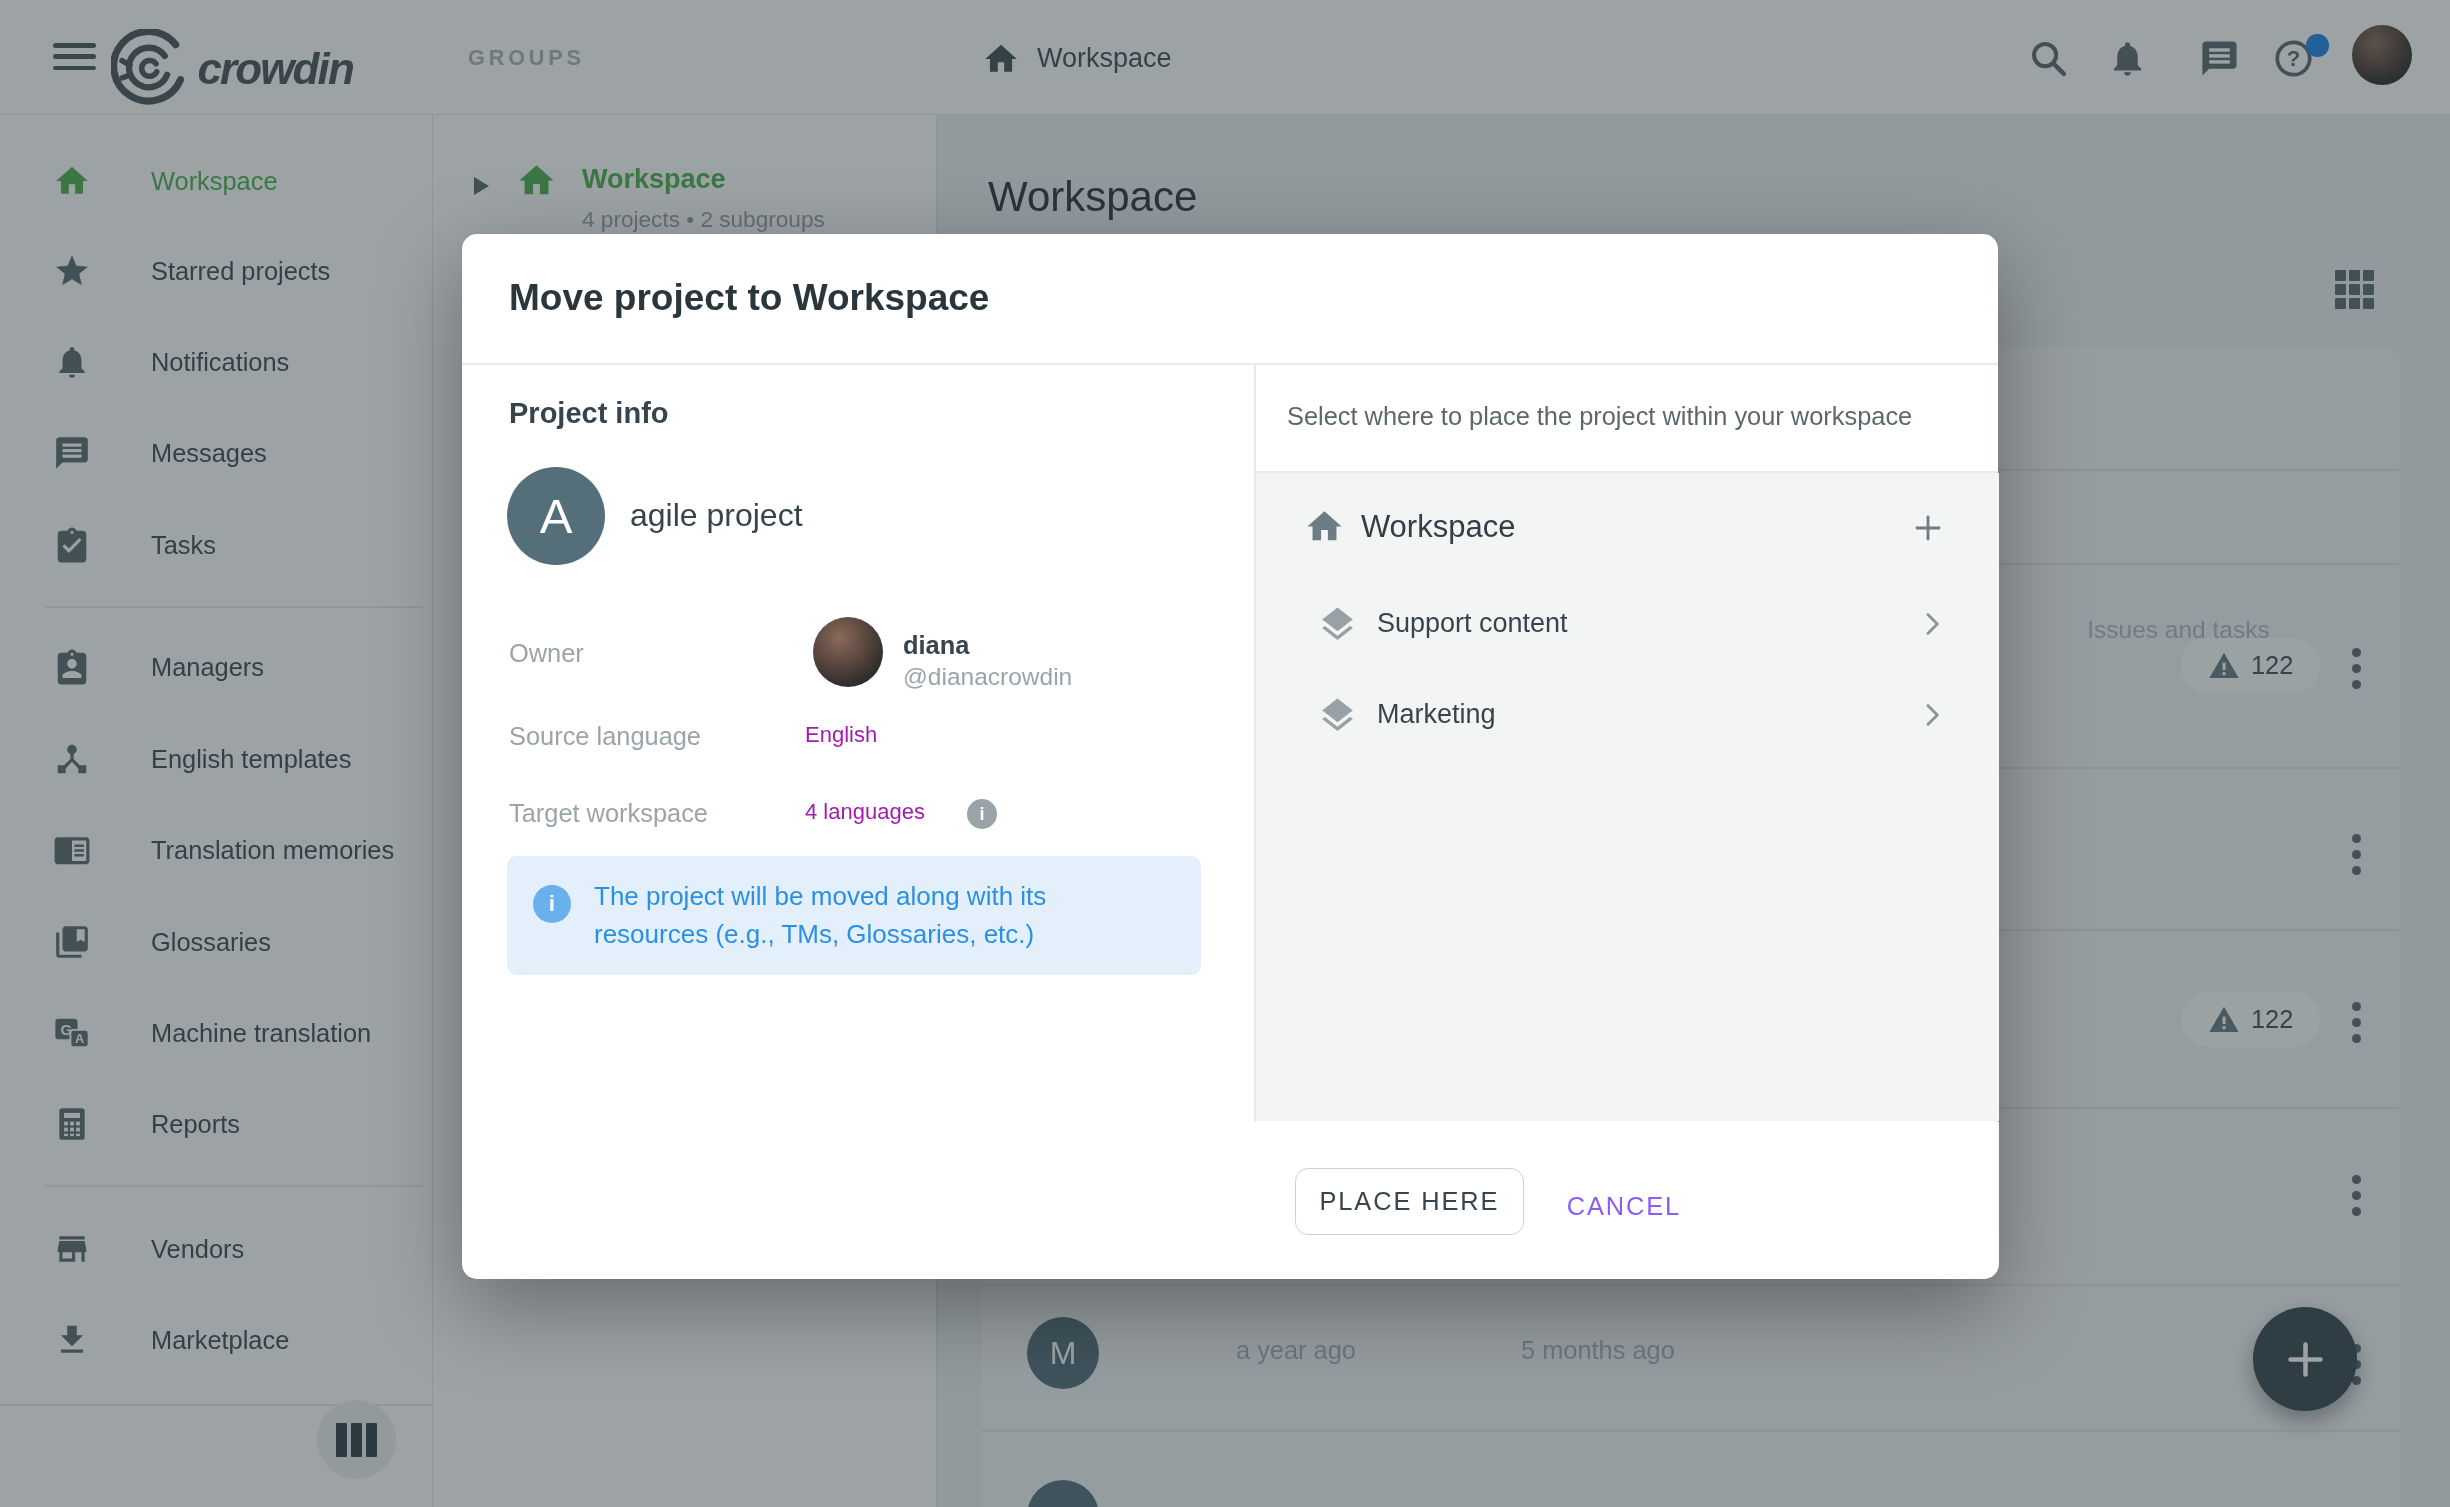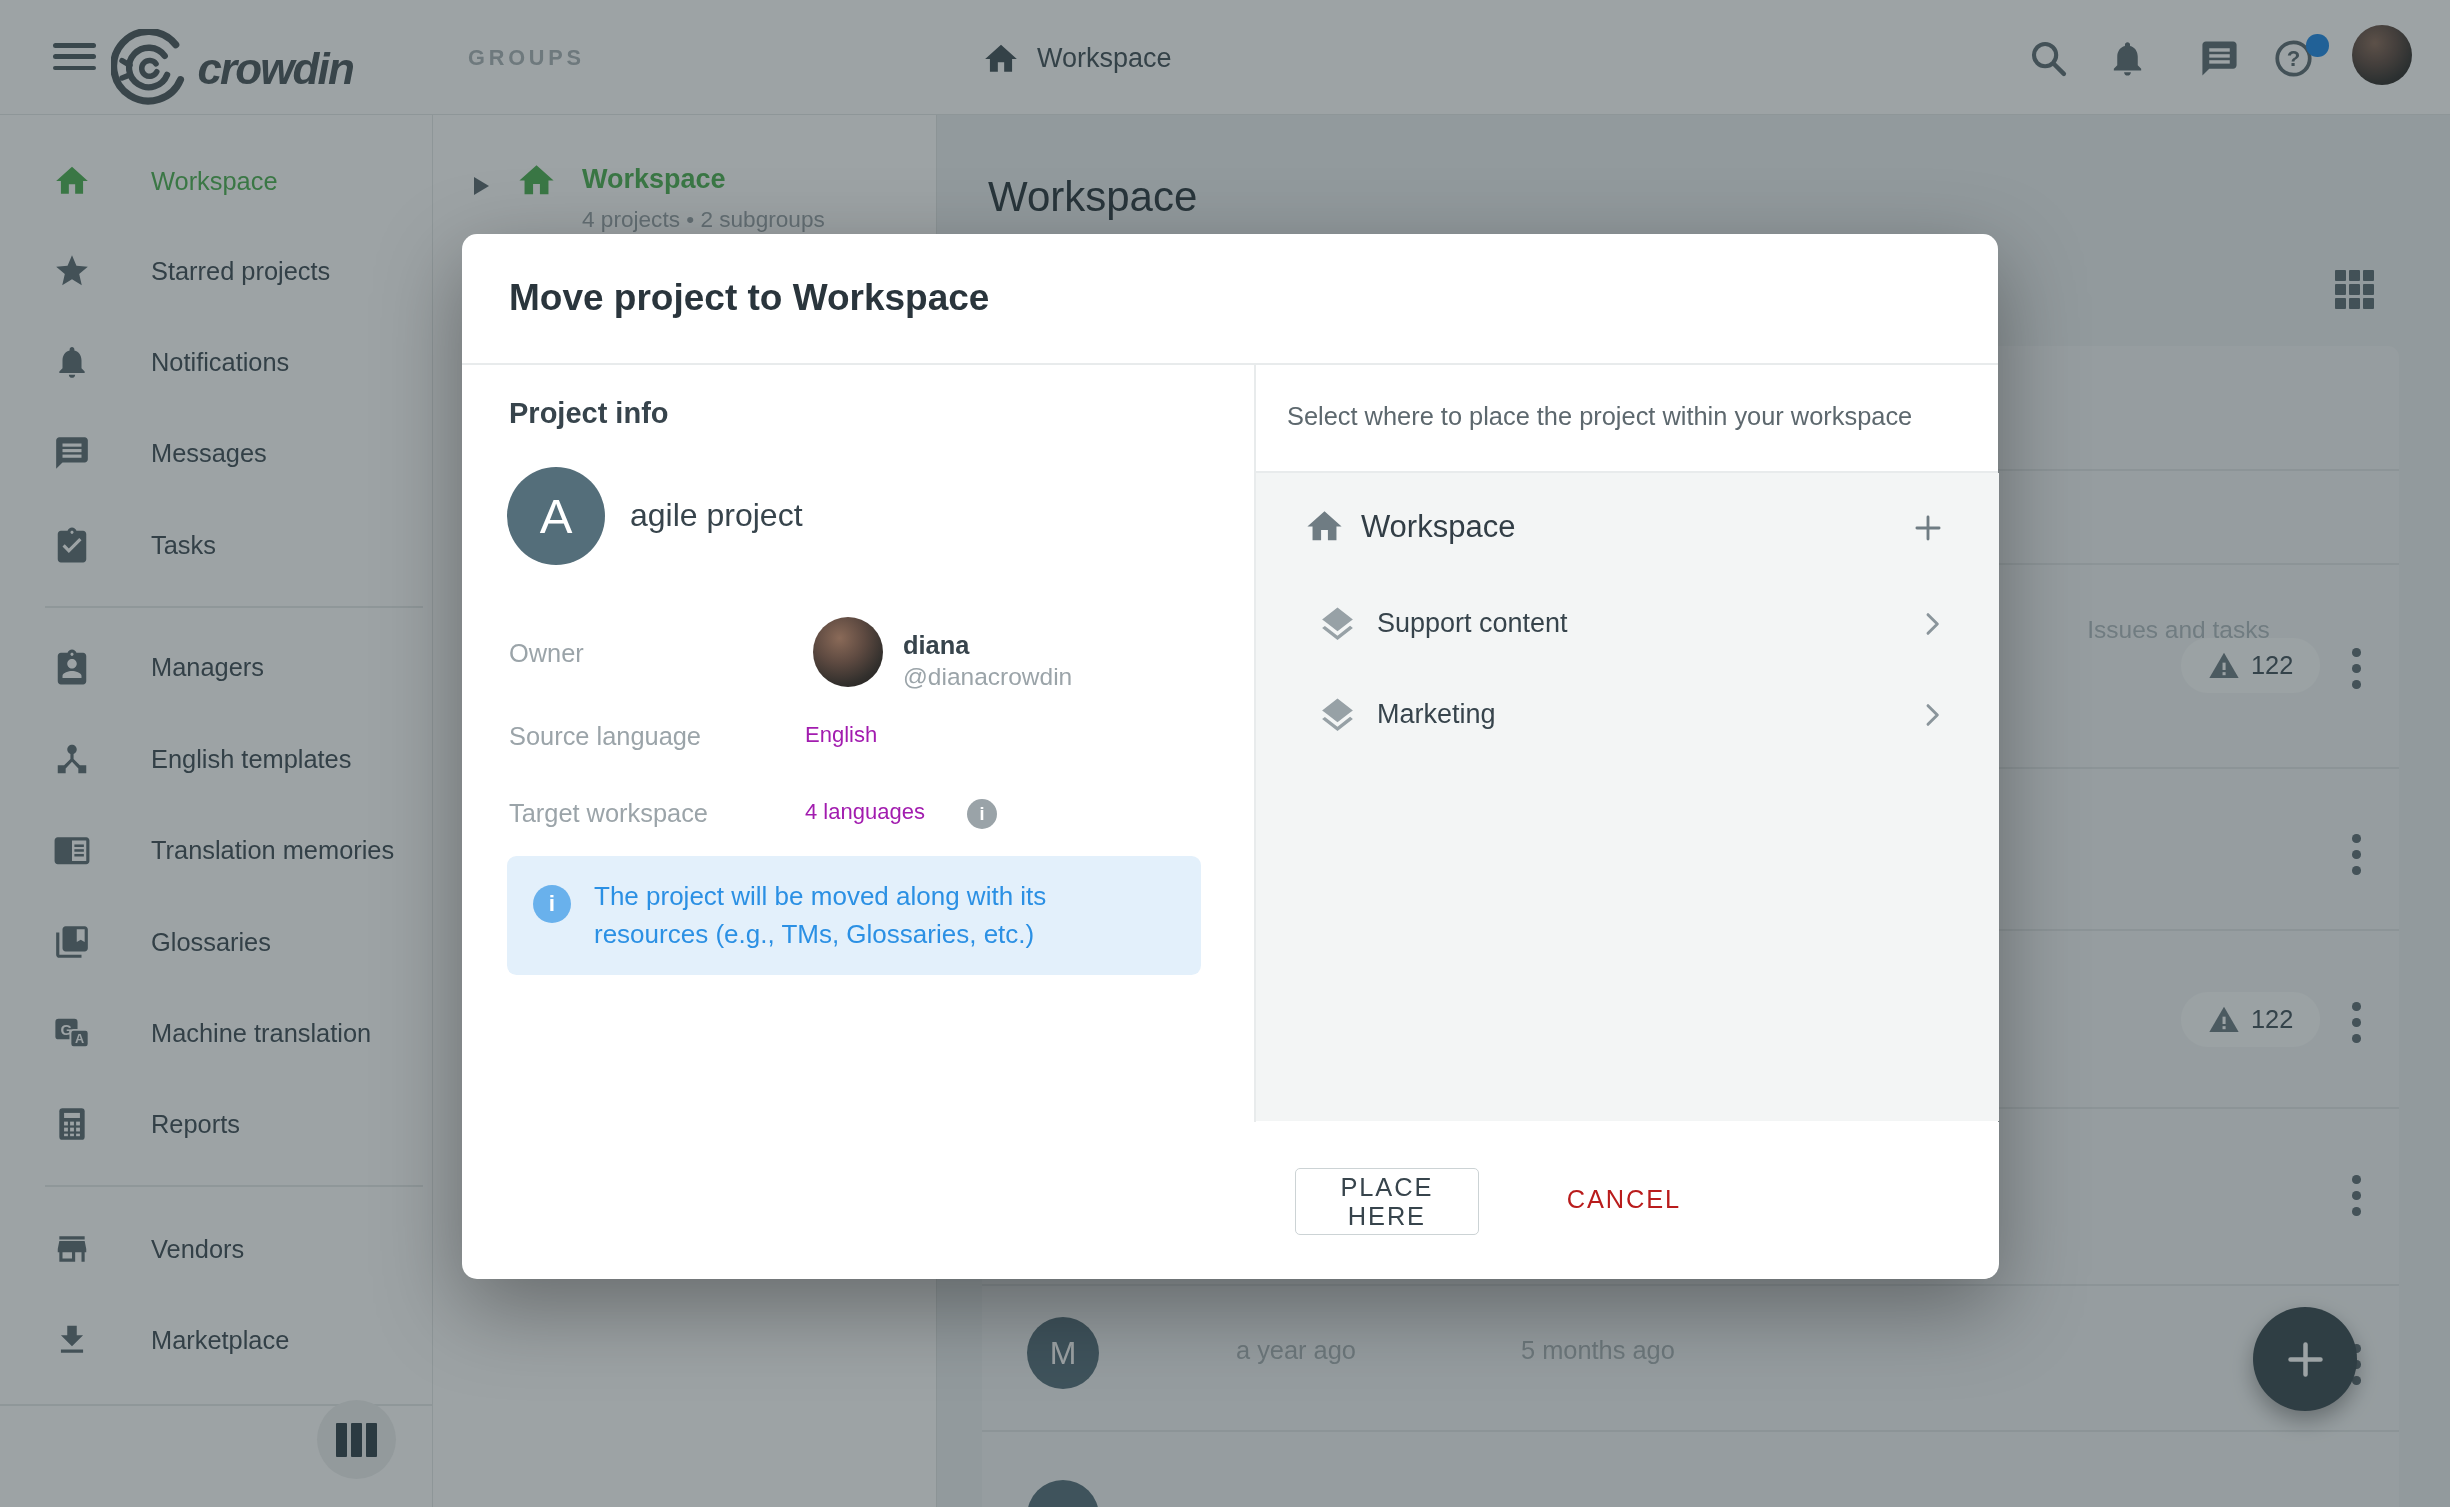--- a/index.html
+++ b/index.html
@@ -78,25 +78,25 @@
   .prompt{position:absolute;left:33px;top:39px;font-size:25.4px;color:#5d686e;}
   .tree{position:absolute;left:1.9px;top:110px;width:743px;height:648px;background:#f3f5f5;}
   .tree-root-ic{position:absolute;left:48px;top:33px;width:41px;height:41px;}
   .tree-root-lbl{position:absolute;left:105px;top:36px;font-size:31px;font-weight:500;color:#323e46;cursor:pointer;}
   .plus-btn{position:absolute;left:653px;top:36px;width:38px;height:38px;cursor:pointer;}
   .tree-row{position:absolute;left:0;width:743px;height:85px;cursor:pointer;}
   .tree-row .lic{position:absolute;left:61px;top:17px;width:41px;height:41px;}
   .tree-row .tlabel{position:absolute;left:121px;top:21px;font-size:27px;color:#37444c;}
   .tree-row .chev{position:absolute;left:660px;top:21px;width:32px;height:32px;}
   .footer{position:absolute;left:1.9px;top:759px;width:743px;height:157px;background:#fff;border-radius:0 0 15px 0;}
-  .btn-outline{position:absolute;left:39px;top:46px;width:184px;height:67px;box-sizing:border-box;border:1.9px solid #ccd3d5;
-               border-radius:5px;background:#fff;font-family:inherit;font-size:25.4px;font-weight:500;letter-spacing:1.9px;
+  .btn-outline{position:absolute;left:39px;top:46px;width:229px;height:67px;box-sizing:border-box;border:1.9px solid #ccd3d5;
+               border-radius:13px;background:#fff;font-family:inherit;font-size:25.4px;font-weight:500;letter-spacing:1.9px;
                color:#37444c;display:flex;align-items:center;justify-content:center;cursor:pointer;}
-  .btn-text{position:absolute;left:283px;top:44px;width:170px;height:67px;font-size:25.4px;font-weight:500;letter-spacing:1.9px;
-            color:#b91c1c;display:flex;align-items:center;justify-content:center;cursor:pointer;}
+  .btn-text{position:absolute;left:283px;top:51px;width:170px;height:67px;font-size:25.4px;font-weight:500;letter-spacing:1.9px;
+            color:#8b5cf6;display:flex;align-items:center;justify-content:center;cursor:pointer;}
 </style>
 </head>
 <body>
 
 <div class="screen">
 
   <div class="abs topbar">
     <div class="abs hamburger">
         <span></span>
         <span></span>

